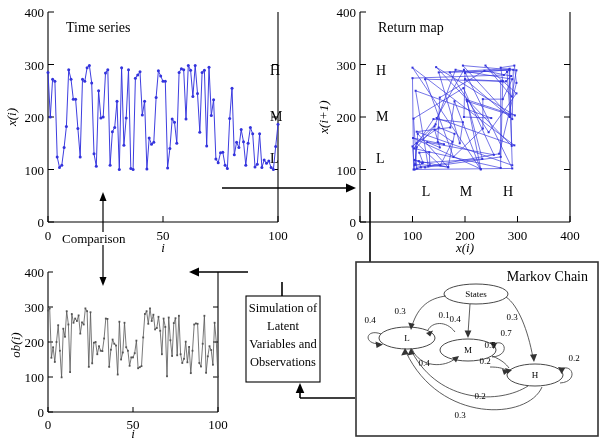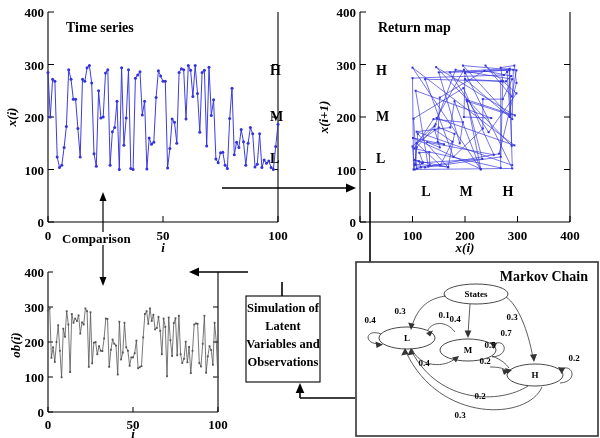--- a/index.html
+++ b/index.html
@@ -1,18 +1,18 @@
 <!DOCTYPE html>
 <html><head>
 <meta charset="utf-8">
 <style>
   html,body{margin:0;padding:0;background:#ffffff;}
   body{width:600px;height:438px;position:relative;overflow:hidden;
        font-family:"Liberation Serif",serif;color:#000;}
-  .fig{position:absolute;left:0;top:0;width:536px;height:438px;font-weight:bold;}
+  .fig{position:absolute;left:0;top:0;width:536px;height:438px;}
   svg{display:block;}
   text{font-family:"Liberation Serif",serif;fill:#000;}
   .tick{font-size:13px;}
   .axlabel{font-size:13px;font-style:italic;}
   .panel-title{font-size:14px;}
   .hml{font-size:14px;}
   .mcnum{font-size:9px;}
   .mcstate{font-size:9px;}
   .boxtext{font-size:12.5px;}
   .cmp{font-size:13px;}

